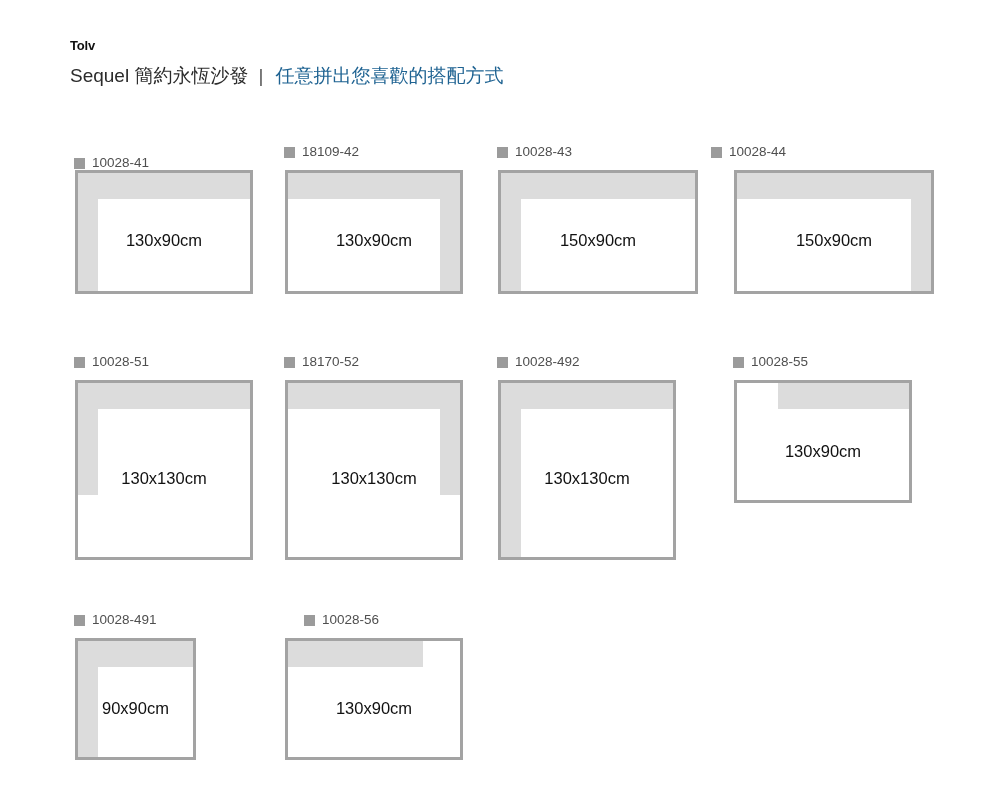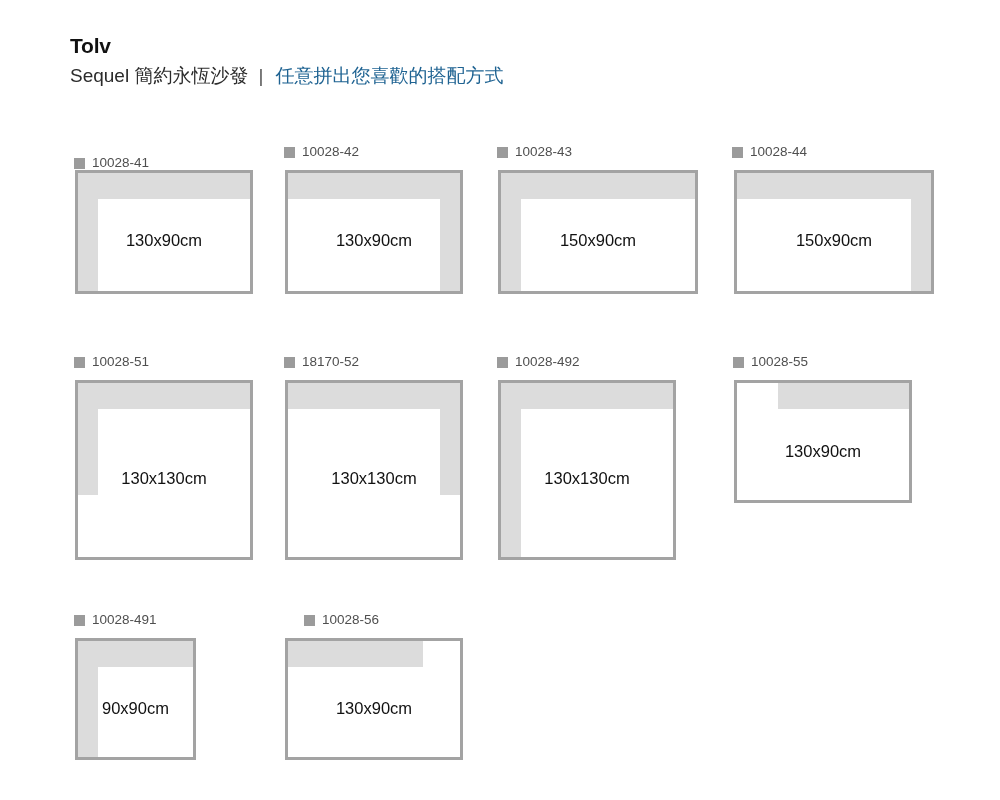--- a/index.html
+++ b/index.html
@@ -16,21 +16,21 @@
     overflow: hidden;
   }
 
   
   .header {
     position: absolute;
     left: 70px;
     top: 34px;
   }
   .brand {
-    font-size: 21px;
+    font-size: 13px;
     font-weight: bold;
     letter-spacing: -0.2px;
     color: #111111;
     line-height: 24px;
   }
   .subline {
     margin-top: 4px;
     font-size: 19px;
     line-height: 28px;
     white-space: nowrap;
@@ -120,41 +120,41 @@
       </div>
       <div class="module" style="left: 75px; top: 170px; width: 178px; height: 124px; border-color: rgb(163, 163, 163); background: rgb(255, 255, 255);">
         <div class="piece" style="left: 0px; top: 0px; width: 20px; height: 118px; background: rgb(220, 220, 220);"></div>
         <div class="piece" style="left: 20px; top: 0px; width: 152px; height: 26px; background: rgb(220, 220, 220);"></div>
         <div class="dim" style="top: 57px; color: rgb(17, 17, 17);">130x90cm</div>
       </div>
     </div>
     <div class="cell" style="left: 0px; top: 0px;">
       <div class="cell-label" style="left: 284px; top: 145px;">
         <span class="swatch" style="background: rgb(155, 155, 155);"></span>
-        <span class="cell-code" style="color: rgb(79, 79, 79);">10028-42</span>
+        <span class="cell-code" style="color: rgb(79, 79, 79);">18109-42</span>
       </div>
       <div class="module" style="left: 285px; top: 170px; width: 178px; height: 124px; border-color: rgb(163, 163, 163); background: rgb(255, 255, 255);">
         <div class="piece" style="left: 0px; top: 0px; width: 152px; height: 26px; background: rgb(220, 220, 220);"></div>
         <div class="piece" style="left: 152px; top: 0px; width: 20px; height: 118px; background: rgb(220, 220, 220);"></div>
         <div class="dim" style="top: 57px; color: rgb(17, 17, 17);">130x90cm</div>
       </div>
     </div>
     <div class="cell" style="left: 0px; top: 0px;">
       <div class="cell-label" style="left: 497px; top: 145px;">
         <span class="swatch" style="background: rgb(155, 155, 155);"></span>
         <span class="cell-code" style="color: rgb(79, 79, 79);">10028-43</span>
       </div>
       <div class="module" style="left: 498px; top: 170px; width: 200px; height: 124px; border-color: rgb(163, 163, 163); background: rgb(255, 255, 255);">
         <div class="piece" style="left: 0px; top: 0px; width: 20px; height: 118px; background: rgb(220, 220, 220);"></div>
         <div class="piece" style="left: 20px; top: 0px; width: 174px; height: 26px; background: rgb(220, 220, 220);"></div>
         <div class="dim" style="top: 57px; color: rgb(17, 17, 17);">150x90cm</div>
       </div>
     </div>
     <div class="cell" style="left: 0px; top: 0px;">
-      <div class="cell-label" style="left: 732px; top: 145px;">
+      <div class="cell-label" style="left: 711px; top: 145px;">
         <span class="swatch" style="background: rgb(155, 155, 155);"></span>
         <span class="cell-code" style="color: rgb(79, 79, 79);">10028-44</span>
       </div>
       <div class="module" style="left: 734px; top: 170px; width: 200px; height: 124px; border-color: rgb(163, 163, 163); background: rgb(255, 255, 255);">
         <div class="piece" style="left: 0px; top: 0px; width: 174px; height: 26px; background: rgb(220, 220, 220);"></div>
         <div class="piece" style="left: 174px; top: 0px; width: 20px; height: 118px; background: rgb(220, 220, 220);"></div>
         <div class="dim" style="top: 57px; color: rgb(17, 17, 17);">150x90cm</div>
       </div>
     </div>
     <div class="cell" style="left: 0px; top: 0px;">

